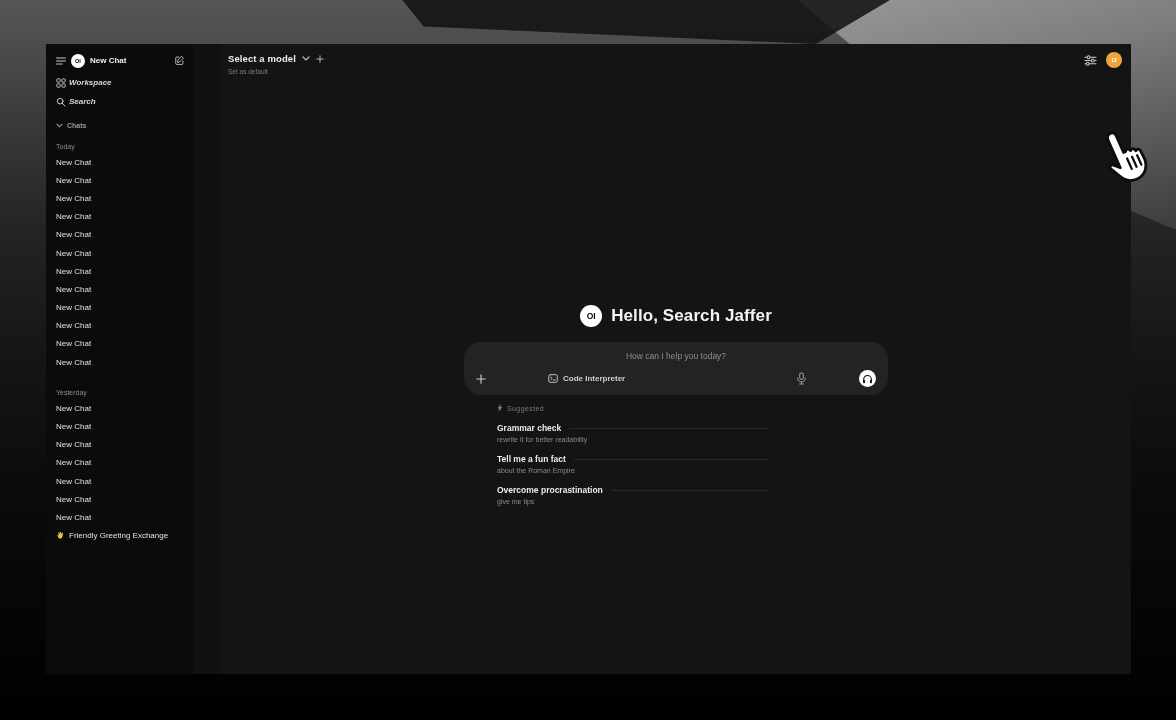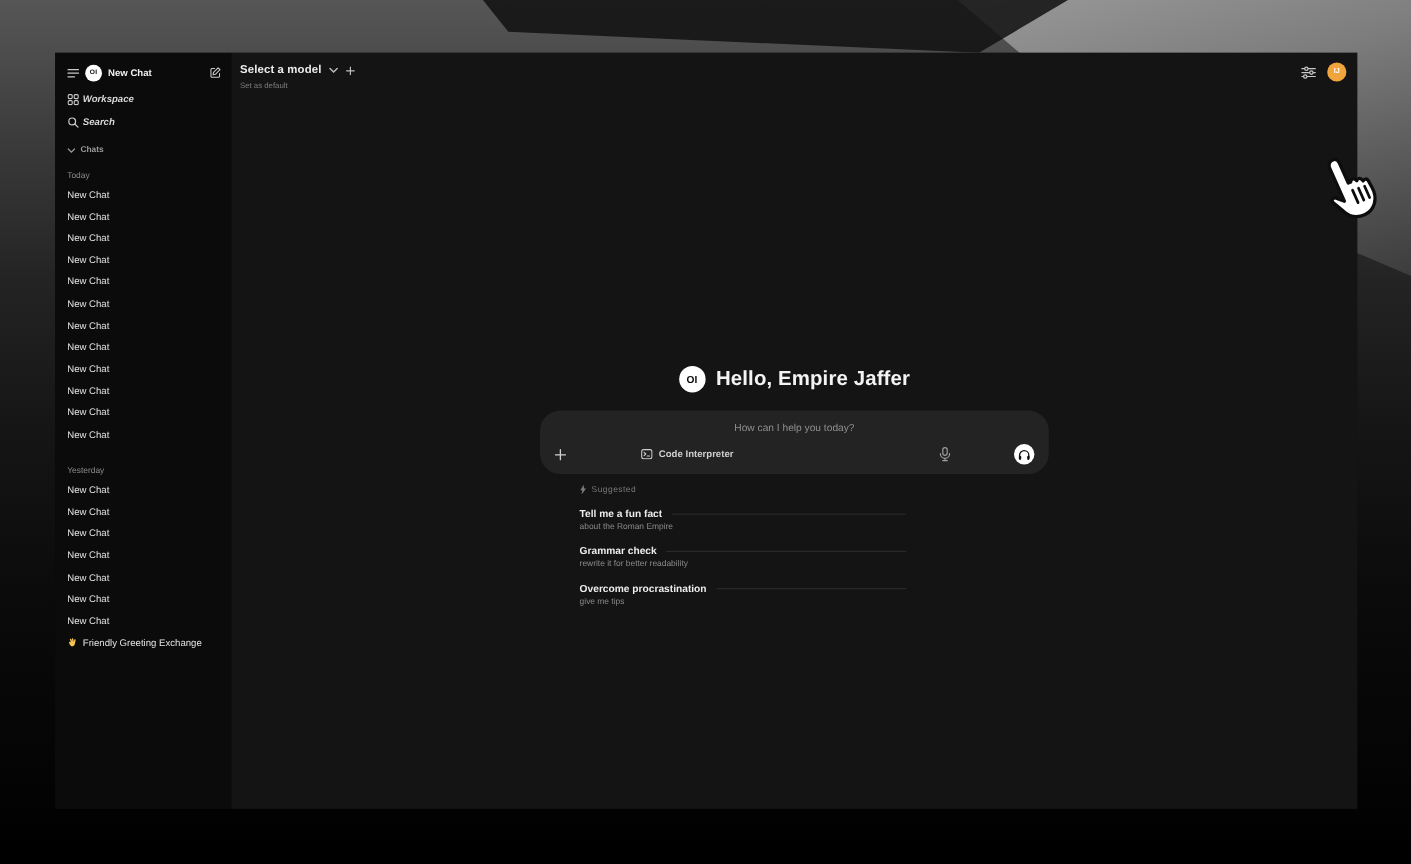--- a/index.html
+++ b/index.html
@@ -34,21 +34,21 @@
   .sb-title{flex:1;font-size:8px;font-weight:700;color:#f0f0f0;}
   .sb-row{display:flex;align-items:center;gap:3px;height:19px;font-size:8px;font-weight:600;color:#d8d8d8;font-style:italic;}
   .sb-chats{display:flex;align-items:center;gap:4px;height:15px;margin-top:7px;font-size:7px;font-weight:600;color:#9a9a9a;}
   .sb-group-label{height:17px;display:flex;align-items:flex-end;padding-bottom:3px;font-size:7px;color:#8b8b8b;}
   .sb-group-label.later{margin-top:8px;}
   .sb-item{height:18.2px;display:flex;align-items:center;font-size:8px;font-weight:500;color:#e2e2e2;border-radius:4px;}
   .sb-item-special{gap:4px;}
   .icon{display:inline-flex;align-items:center;justify-content:center;flex:none;}
 
   
-  .main{flex:1;background:#141414;position:relative;min-width:0;}
+  .main{flex:1;background:#141414;position:relative;min-width:0;margin-left:28px;}
   .model-selector{position:absolute;left:7px;top:9px;}
   .model-row{display:flex;align-items:center;gap:6px;}
   .model-label{font-size:9.5px;font-weight:700;color:#ededed;letter-spacing:.1px;}
   .set-default{margin-top:4px;font-size:6.5px;color:#7c7c7c;}
   .topbar-right{position:absolute;top:8px;right:9px;display:flex;align-items:center;gap:9px;}
   .avatar{width:16px;height:16px;border-radius:50%;background:#f0a43c;color:#fff;font-size:6px;
     font-weight:700;display:flex;align-items:center;justify-content:center;}
 
   
   .hero{position:absolute;top:260px;left:50%;transform:translateX(-50%);width:424px;}
@@ -201,21 +201,21 @@
               <circle cx="9.5" cy="7" r="1.5" fill="#141414"></circle>
               <circle cx="4" cy="10.5" r="1.5" fill="#141414"></circle>
             </svg>
         </span>
         <span class="avatar">IJ</span>
       </div>
 
       <div class="hero">
         <div class="greeting-row">
           <span class="hero-logo">OI</span>
-          <span class="greeting-text">Hello, Empire Jaffer</span>
+          <span class="greeting-text">Hello, Search Jaffer</span>
         </div>
 
         <div class="input-box">
           <input class="prompt-input" type="text" placeholder="How can I help you today?" style="">
           <div class="input-actions">
             <span class="icon">
               <svg width="10" height="10" viewBox="0 0 10 10" fill="none" stroke="#cfcfcf" stroke-width="1.1" stroke-linecap="round">
                   <path d="M5 0.8v8.4M0.8 5h8.4"></path>
                 </svg>
             </span>
@@ -252,32 +252,32 @@
             <span class="icon">
               <svg width="6" height="8" viewBox="0 0 7 10">
                   <path fill="#7a7a7a" d="M4 0L0.5 5.6h2L1.8 10 6.5 3.8h-2.2z"></path>
                 </svg>
             </span>
             <span>Suggested</span>
           </div>
 
           <div class="suggestion">
             <div class="suggestion-title-row">
+              <span class="suggestion-title">Grammar check</span>
+              <span class="suggestion-divider"></span>
+            </div>
+            <div class="suggestion-sub">rewrite it for better readability</div>
+          </div>
+
+          <div class="suggestion">
+            <div class="suggestion-title-row">
               <span class="suggestion-title">Tell me a fun fact</span>
               <span class="suggestion-divider"></span>
             </div>
             <div class="suggestion-sub">about the Roman Empire</div>
-          </div>
-
-          <div class="suggestion">
-            <div class="suggestion-title-row">
-              <span class="suggestion-title">Grammar check</span>
-              <span class="suggestion-divider"></span>
-            </div>
-            <div class="suggestion-sub">rewrite it for better readability</div>
           </div>
 
           <div class="suggestion">
             <div class="suggestion-title-row">
               <span class="suggestion-title">Overcome procrastination</span>
               <span class="suggestion-divider"></span>
             </div>
             <div class="suggestion-sub">give me tips</div>
           </div>
         </div>

